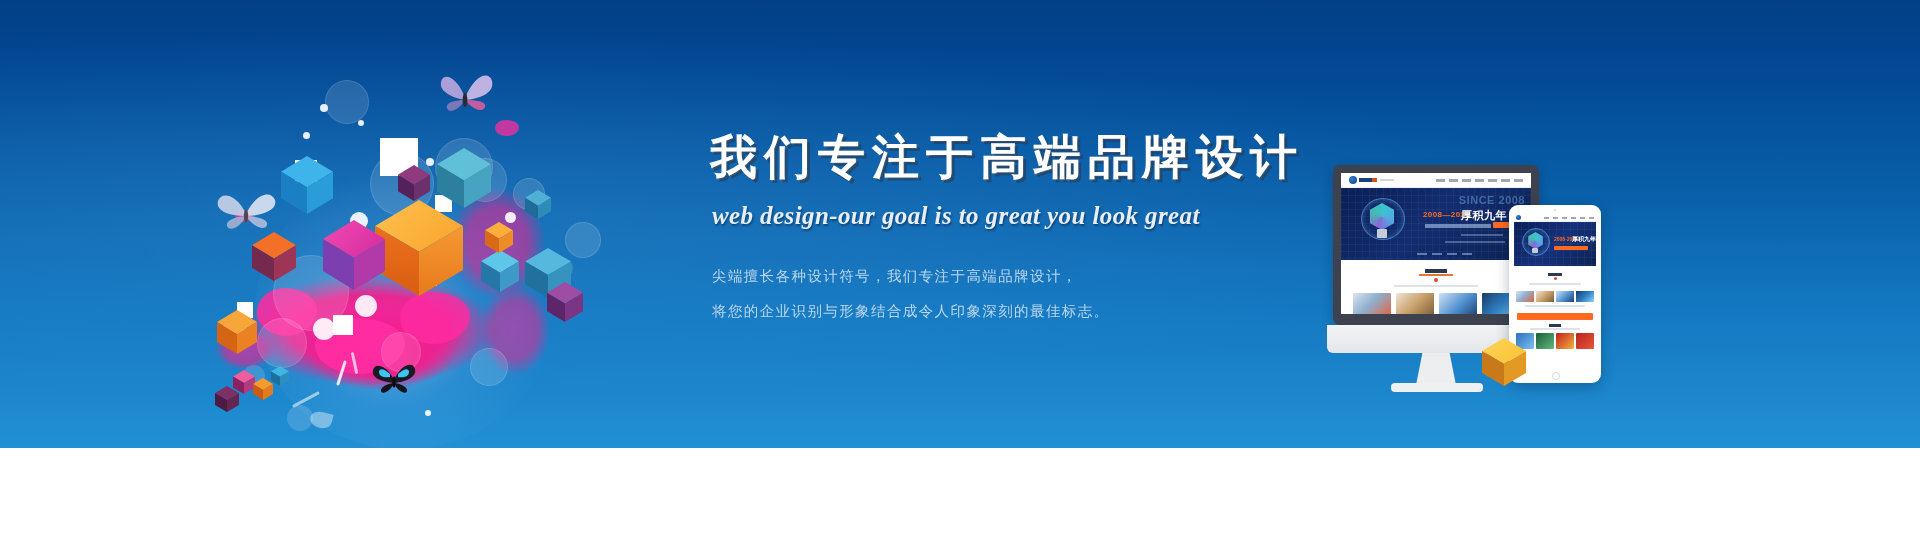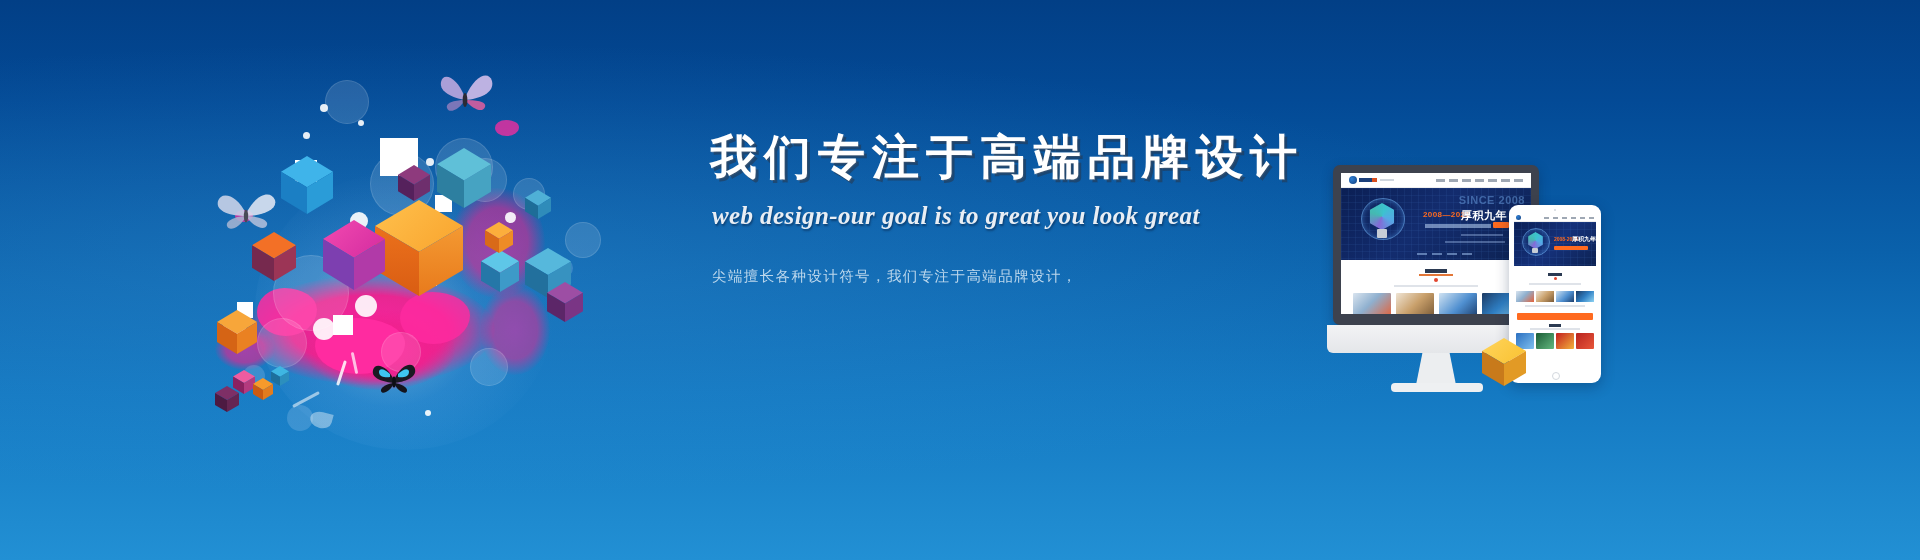--- a/index.html
+++ b/index.html
@@ -1,21 +1,21 @@
 <!DOCTYPE html>
 <html><head>
 <meta charset="utf-8">
 <style>
   html,body{margin:0;padding:0;}
   body{
     width:1920px;height:560px;overflow:hidden;
     font-family:"Liberation Sans","DejaVu Sans",sans-serif;
   }
   .banner{
-    position:relative;width:1920px;height:560px;overflow:hidden;
+    position:relative;width:1920px;height:448px;overflow:hidden;
     background:linear-gradient(180deg,#023f86 0%,#034a96 18%,#0a61ab 45%,#1479c2 70%,#2290d4 100%);
   }
   
   .sheen{
     position:absolute;left:0;top:0;width:100%;height:100%;
     background:radial-gradient(ellipse at 22% 48%, rgba(60,150,215,.30) 0%, rgba(60,150,215,0) 55%);
     pointer-events:none;
   }
 
   
@@ -328,20 +328,21 @@
     <div style="left:158px;top:292px;width:3px;height:22px;background:rgba(255,255,255,.7);transform:rotate(-12deg);border-radius:2px;"></div>
     <div style="left:96px;top:338px;width:30px;height:3px;background:rgba(255,255,255,.55);transform:rotate(-28deg);border-radius:2px;"></div>
     <div style="left:115px;top:352px;width:22px;height:16px;background:rgba(255,255,255,.40);border-radius:50% 0 50% 50%;transform:rotate(15deg);"></div>
   </div>
 
   <div class="textblock">
     <h1 class="headline">我们专注于高端品牌设计</h1>
     <div class="subhead">web design-our goal is to great you look great</div>
     <div class="bodytext">
       <p>尖端擅长各种设计符号，我们专注于高端品牌设计，</p>
+      <p>将您的企业识别与形象结合成令人印象深刻的最佳标志。</p>
     </div>
   </div>
 
   <div class="devices">
 
     <div class="monitor">
       <div class="mon-bezel"></div>
       <div class="mon-screen">
         <div class="site">
 

